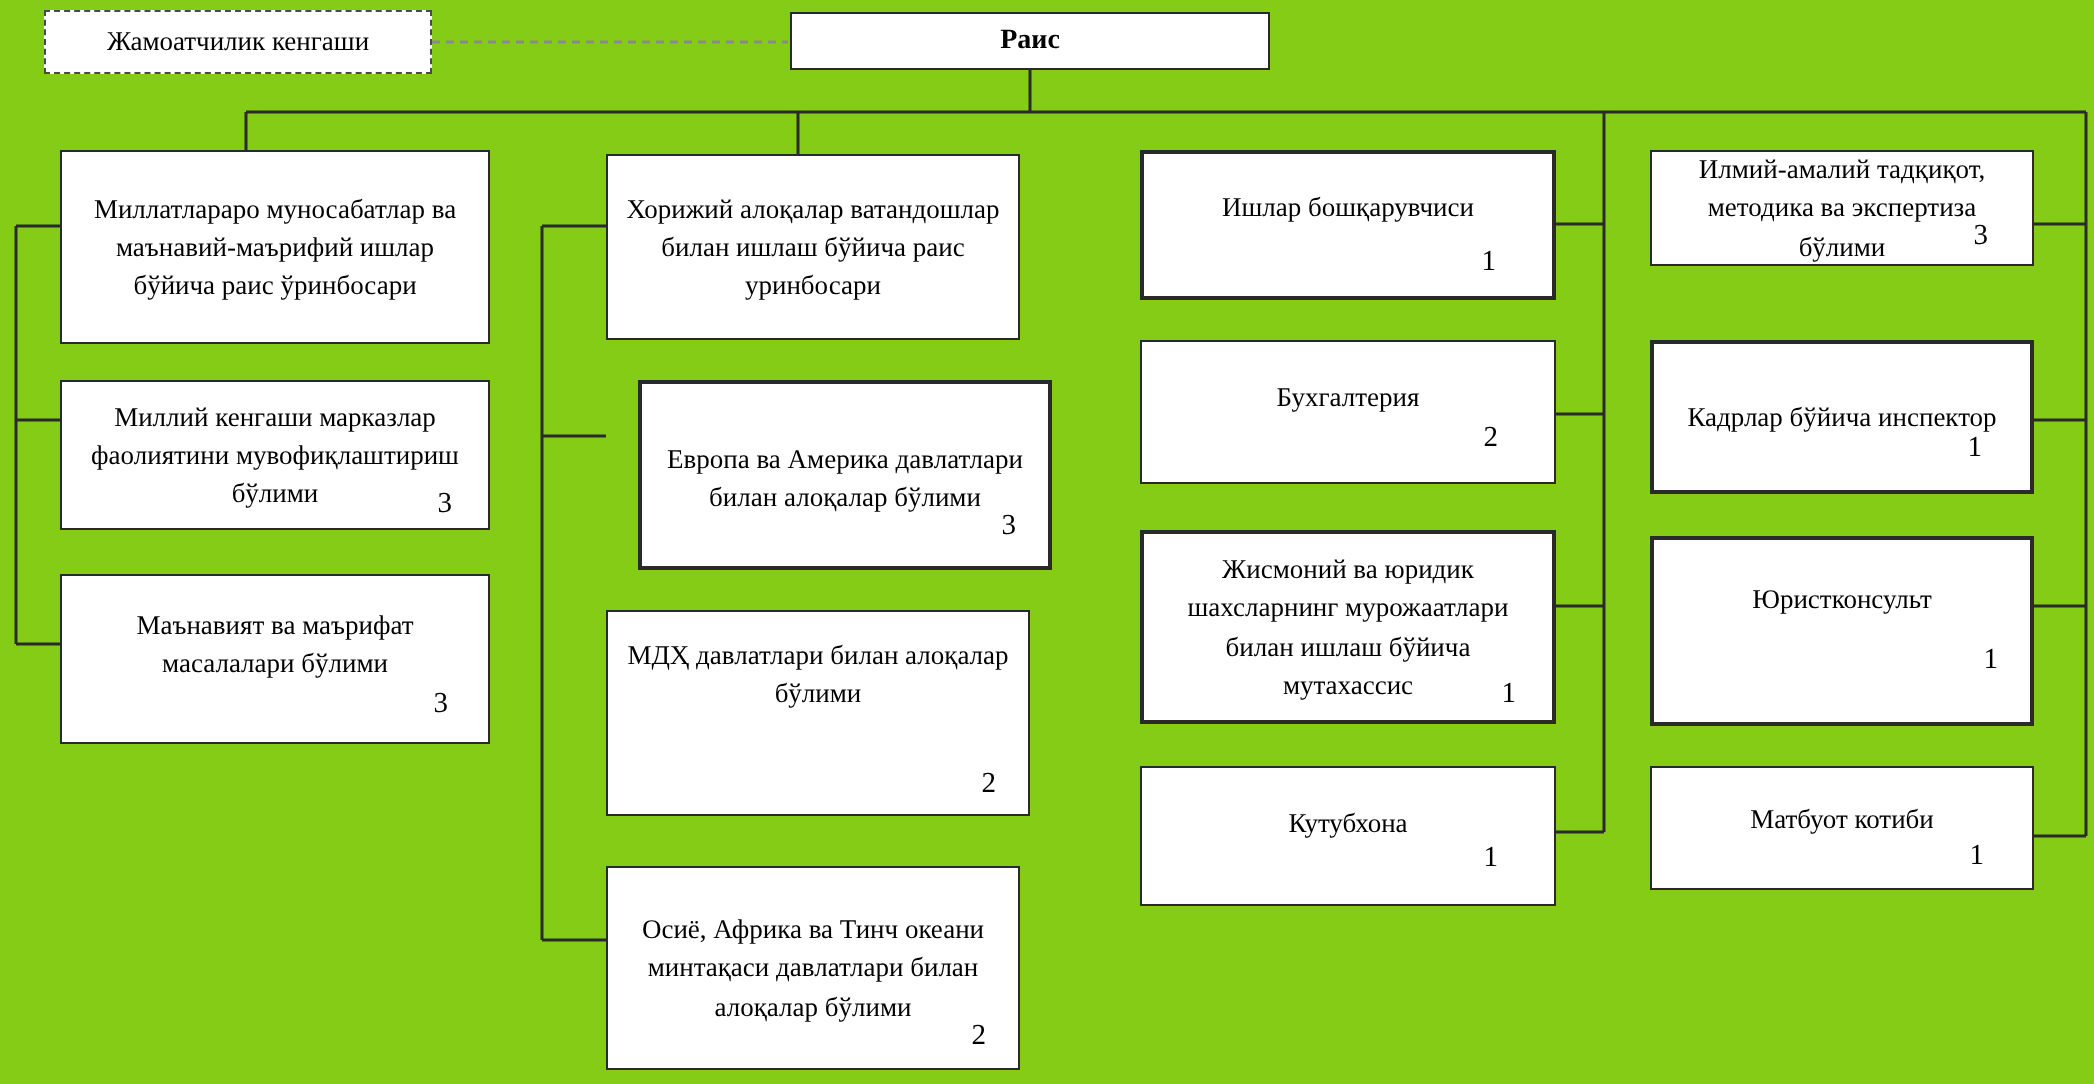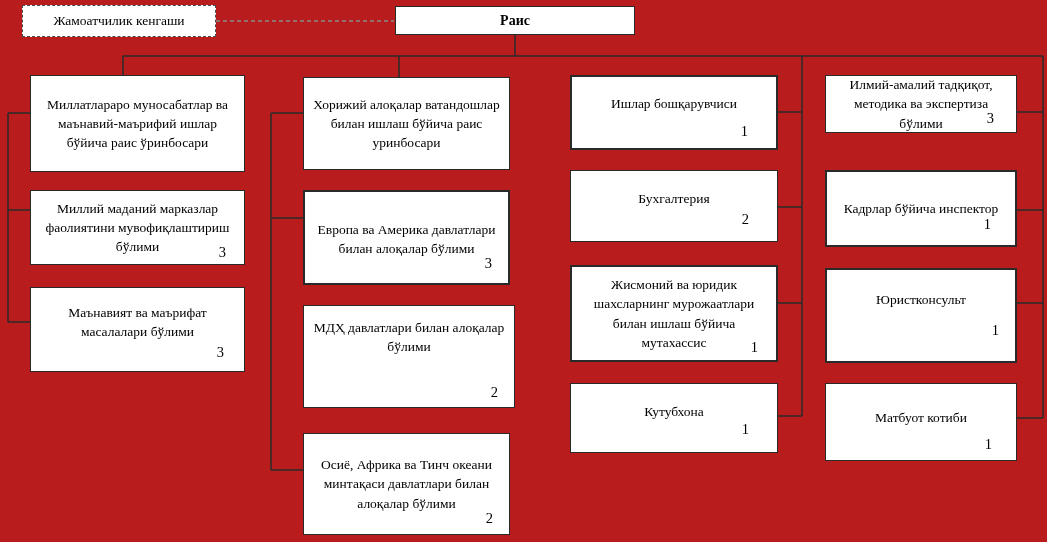--- a/index.html
+++ b/index.html
@@ -1,19 +1,19 @@
 <!DOCTYPE html>
 <html><head>
 <meta charset="utf-8">
 <style>
   html,body{margin:0;padding:0;background:#ffffff;}
   .stage{
     position:relative;
     width:1047px;height:542px;
-    background:#b91c1c;
+    background:#84cc16;
     font-family:"Liberation Serif","DejaVu Serif",serif;
     color:#000000;
     overflow:hidden;
   }
   .wires{position:absolute;left:0;top:0;}
   .node{
     position:absolute;
     box-sizing:border-box;
     background:#ffffff;
     border:1px solid #2a2a2a;
@@ -79,32 +79,32 @@
     <span class="lbl">Жамоатчилик кенгаши</span>
   </div>
   <div class="node" style="left:30px;top:75px;width:215px;height:97px">
     <span class="lbl">Миллатлараро муносабатлар ва маънавий-маърифий ишлар бўйича раис ўринбосари</span>
   </div>
 
   <div class="node bold" style="left:395px;top:6px;width:240px;height:29px">
     <span class="lbl">Раис</span>
   </div>
   <div class="node" style="left:30px;top:190px;width:215px;height:75px">
-    <span class="lbl">Миллий маданий марказлар фаолиятини мувофиқлаштириш бўлими</span>
+    <span class="lbl">Миллий кенгаши марказлар фаолиятини мувофиқлаштириш бўлими</span>
     <span class="cnt" style="right:18px;bottom:5px">3</span>
   </div>
   <div class="node" style="left:30px;top:287px;width:215px;height:85px;padding-bottom:18px">
     <span class="lbl">Маънавият ва маърифат масалалари бўлими</span>
     <span class="cnt" style="right:20px;bottom:12px">3</span>
   </div>
 
   <div class="node" style="left:303px;top:77px;width:207px;height:93px">
     <span class="lbl">Хорижий алоқалар ватандошлар билан ишлаш бўйича раис уринбосари</span>
   </div>
-  <div class="node b2" style="left:303px;top:190px;width:207px;height:95px;padding-bottom:0">
+  <div class="node b2" style="left:319px;top:190px;width:207px;height:95px;padding-bottom:0">
     <span class="lbl">Европа ва Америка давлатлари билан алоқалар бўлими</span>
     <span class="cnt" style="right:16px;bottom:13px">3</span>
   </div>
   <div class="node" style="left:303px;top:305px;width:212px;height:103px;padding-bottom:42px">
     <span class="lbl">МДҲ давлатлари билан алоқалар бўлими</span>
     <span class="cnt" style="right:16px;bottom:8px">2</span>
   </div>
   <div class="node" style="left:303px;top:433px;width:207px;height:102px">
     <span class="lbl">Осиё, Африка ва Тинч океани минтақаси давлатлари билан алоқалар бўлими</span>
     <span class="cnt" style="right:16px;bottom:9px">2</span>
@@ -132,18 +132,18 @@
     <span class="cnt" style="right:22px;bottom:7px">3</span>
   </div>
   <div class="node b2" style="left:825px;top:170px;width:192px;height:77px;">
     <span class="lbl">Кадрлар бўйича инспектор</span>
     <span class="cnt" style="right:24px;bottom:14px">1</span>
   </div>
   <div class="node b2" style="left:825px;top:268px;width:192px;height:95px;padding-bottom:34px">
     <span class="lbl">Юристконсульт</span>
     <span class="cnt" style="right:16px;bottom:24px">1</span>
   </div>
-  <div class="node" style="left:825px;top:383px;width:192px;height:78px;padding-bottom:12px">
+  <div class="node" style="left:825px;top:383px;width:192px;height:62px;padding-bottom:12px">
     <span class="lbl">Матбуот котиби</span>
     <span class="cnt" style="right:24px;bottom:9px">1</span>
   </div>
 
 </div>
 
 </body></html>

